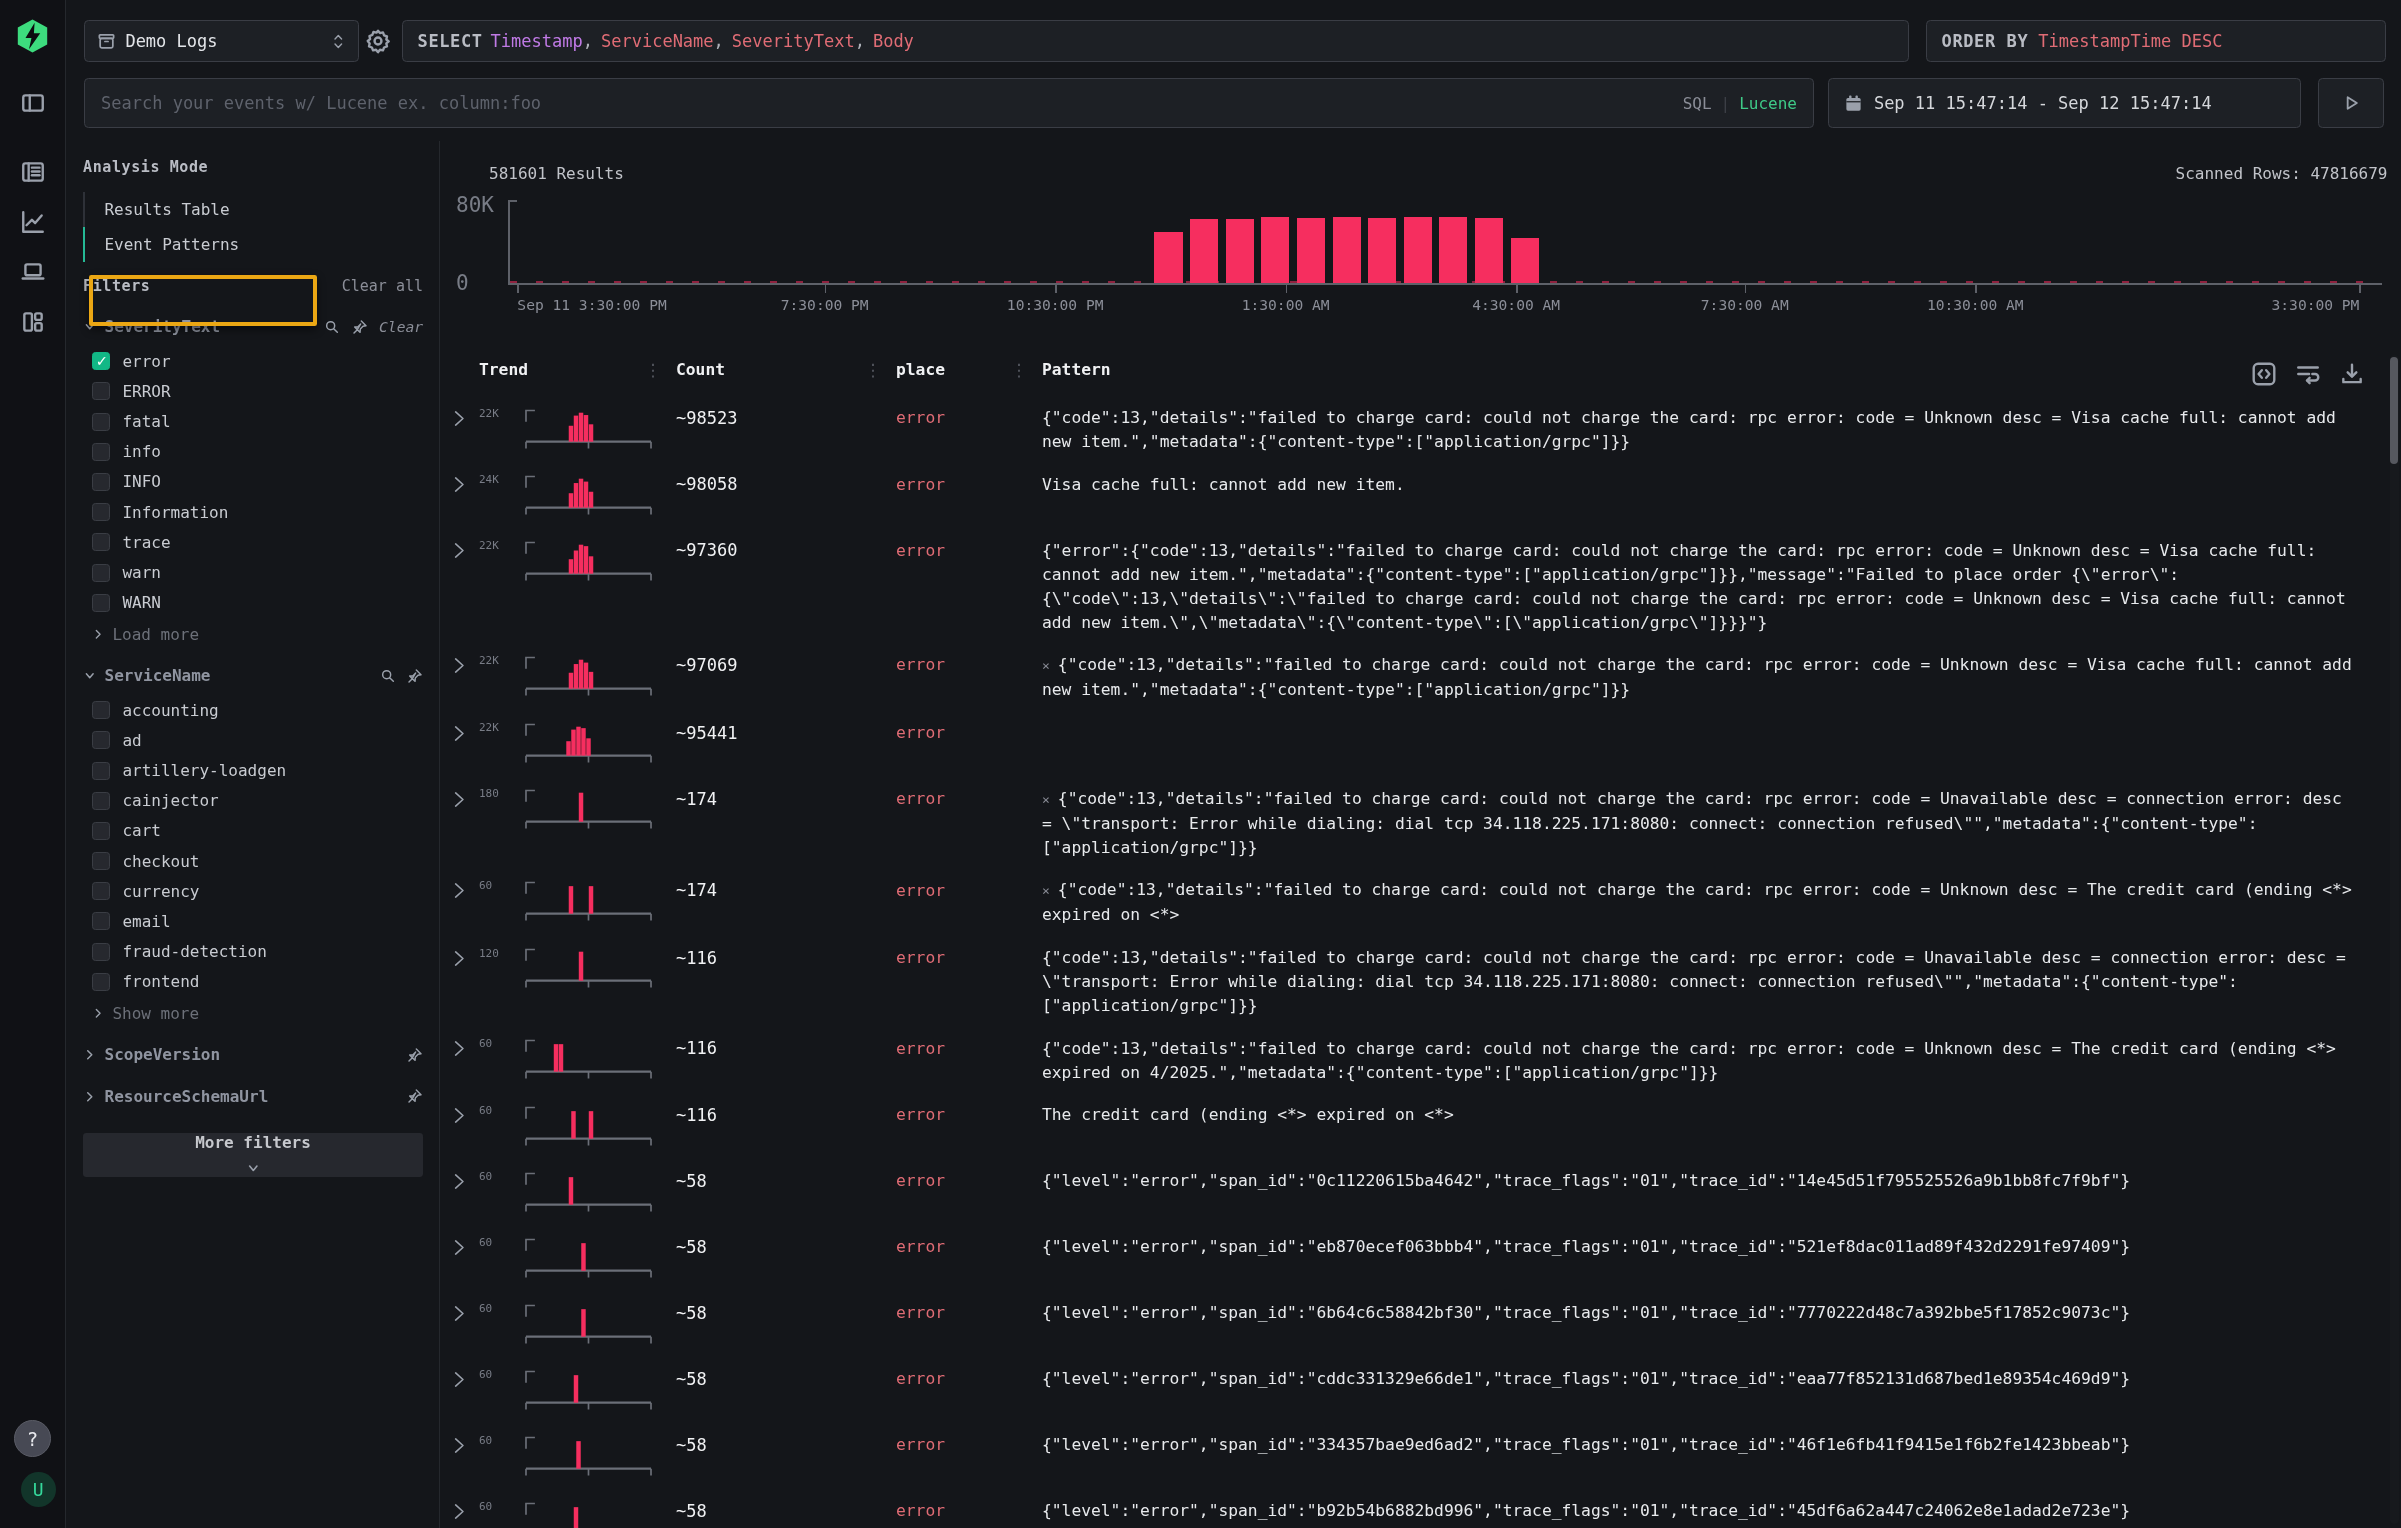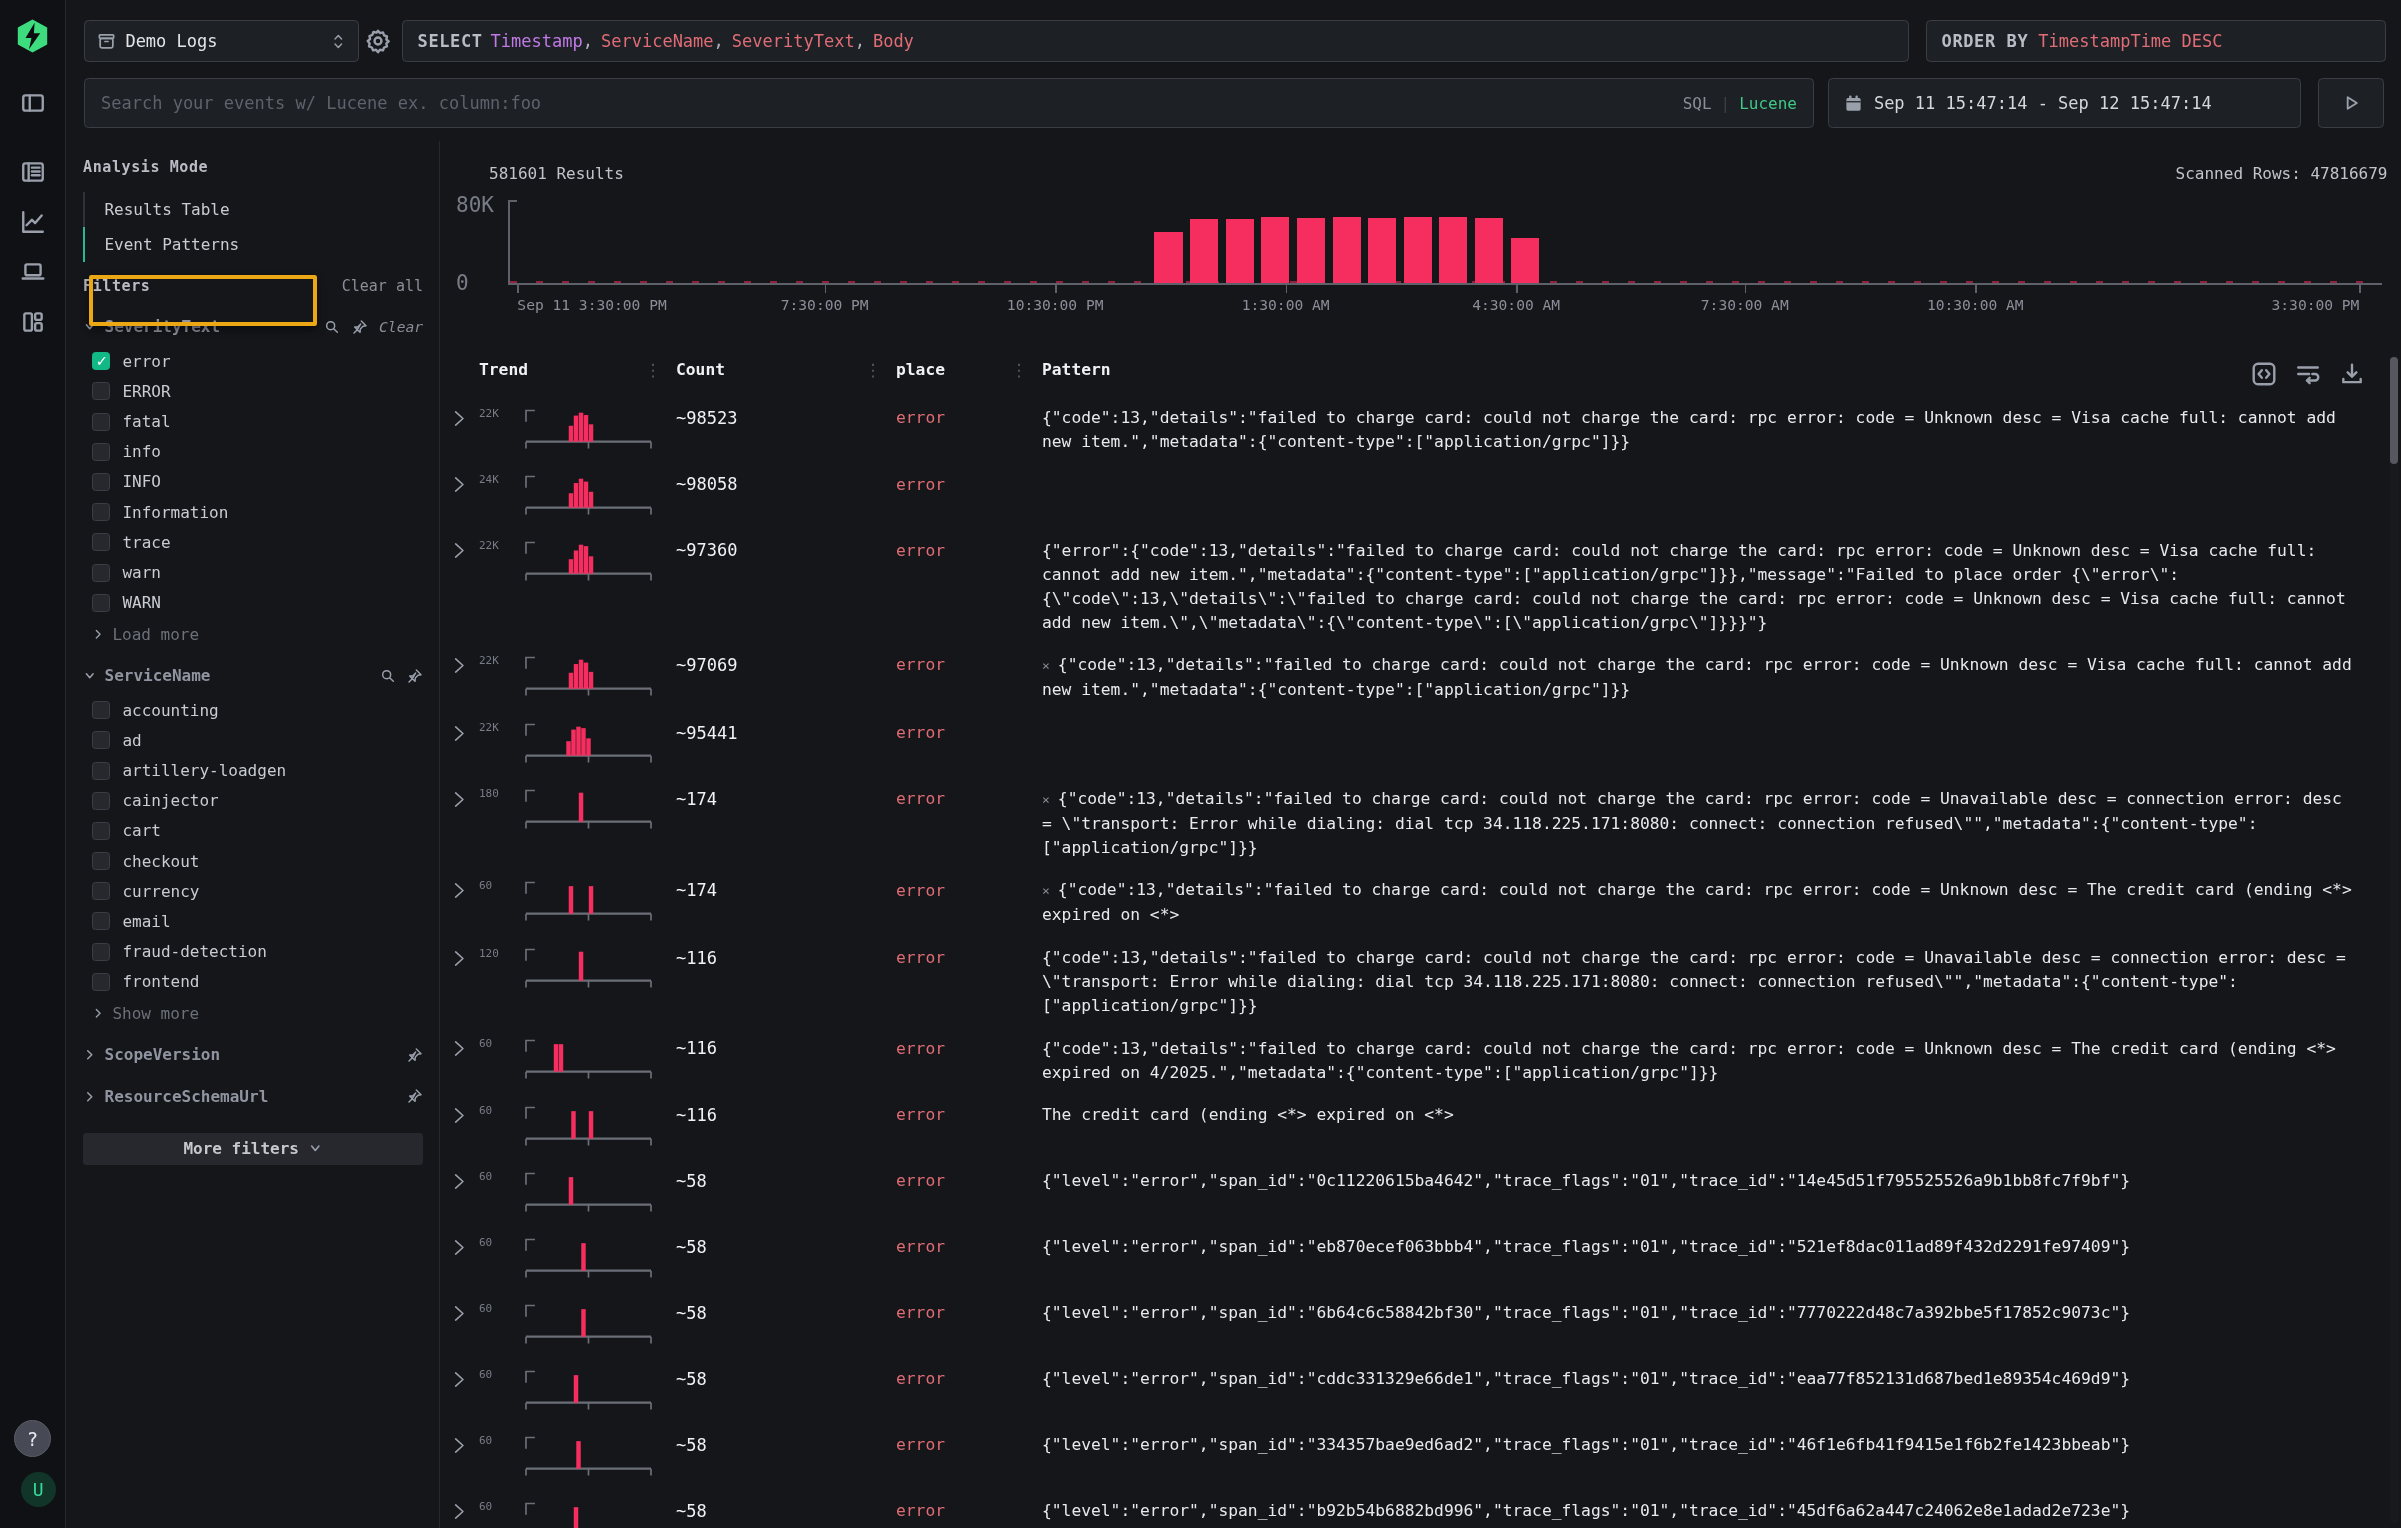--- a/index.html
+++ b/index.html
@@ -59,23 +59,23 @@
   .fgroup-head .gname { flex:0 0 auto; }
   .fgroup-head .actions { margin-left:auto; display:flex; align-items:center; gap:11.3px; font-weight:normal; }
   .fgroup-head .clear-link { color:#8b8e98; font-size:14.6px;font-style:italic; }
   .opt-list { margin-top:10px; }
   .opt-row { display:flex; align-items:center; gap:12.4px; padding:5.6px 0 5.6px 9px; color:#c9ccd2; cursor:pointer; }
   .checkbox { width:18px; height:18px; border-radius:3.4px; background:#26282e; border:1.1px solid #3a3d44; position:relative; flex:0 0 auto; }
   .checkbox.checked { background:#12b886; border-color:#12b886; }
   .checkbox.checked::after { content:"✓"; font-family:"DejaVu Sans", sans-serif; position:absolute; left:2.8px; top:-1.1px;
     color:#fff; font-size:14.6px; font-weight:bold; }
   .list-footer { display:flex; align-items:center; gap:8px; color:#6c7079; padding:6.8px 0 0 9px; cursor:pointer; }
-  .more-filters { margin-top:27px; width:100%; height:32px; background:#26282e; border:none; border-radius:3.4px;
+  .more-filters { margin-top:27px; width:100%; height:44px; background:#26282e; border:none; border-radius:3.4px;
     color:#c6c8cd; font-family:inherit; font-size:16px; font-weight:bold; display:flex; align-items:center;
-    justify-content:center; gap:9px; cursor:pointer; }
+    justify-content:center; gap:9px; cursor:pointer;flex-direction:column; }
 
   
   .main { position:absolute; left:442px; top:141px; right:0; bottom:0; }
   .results-bar { position:absolute; left:47px; right:13.5px; top:22.5px; display:flex; justify-content:space-between;
     font-size:16px; color:#c1c3c9; }
   .chart { position:absolute; left:47px; top:50px; right:14.6px; height:152px; }
   .plot { position:absolute; left:19px; top:9px; right:4.5px; height:84px; }
   .ylab { position:absolute; width:45px; text-align:left; color:#787c86; font-size:21px; }
   .y80 { left:-52px; top:-6.8px; }
   .y0 { left:-52px; top:71px; }
@@ -540,20 +540,21 @@
         <path d="M8 64 v12 M120 64 v12 M232 64 v12" stroke-width="3"></path>
       <rect x="84.6" y="38.0" width="8" height="26.0" fill="#f62e5f"></rect>
               <rect x="93.6" y="19.8" width="8" height="44.2" fill="#f62e5f"></rect>
               <rect x="102.6" y="12.0" width="8" height="52.0" fill="#f62e5f"></rect>
               <rect x="111.5" y="17.2" width="8" height="46.8" fill="#f62e5f"></rect>
               <rect x="120.5" y="35.4" width="8" height="28.6" fill="#f62e5f"></rect>
             </svg>
     </span>
     <span class="cell-count">~98058</span>
     <span class="cell-level">error</span>
+    <span class="cell-pattern">Visa cache full: cannot add new item.</span>
   </div>
 
   <div class="tgrid trow">
     <span class="expander">
       <svg class="ic" width="14.6" height="19" viewBox="0 0 18 26">
               <polyline points="4,4 14,13 4,22"></polyline>
             </svg>
     </span>
     <span class="spark-wrap">
       <span class="spark-label">22K</span>

